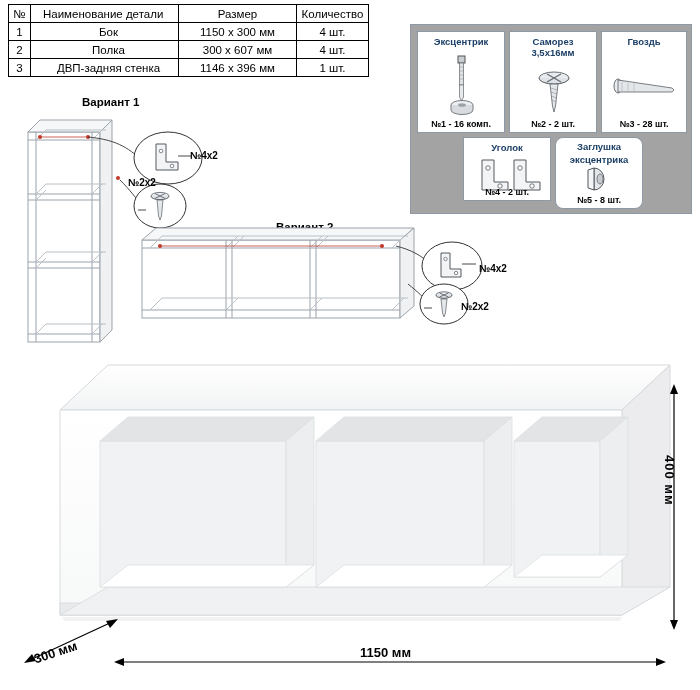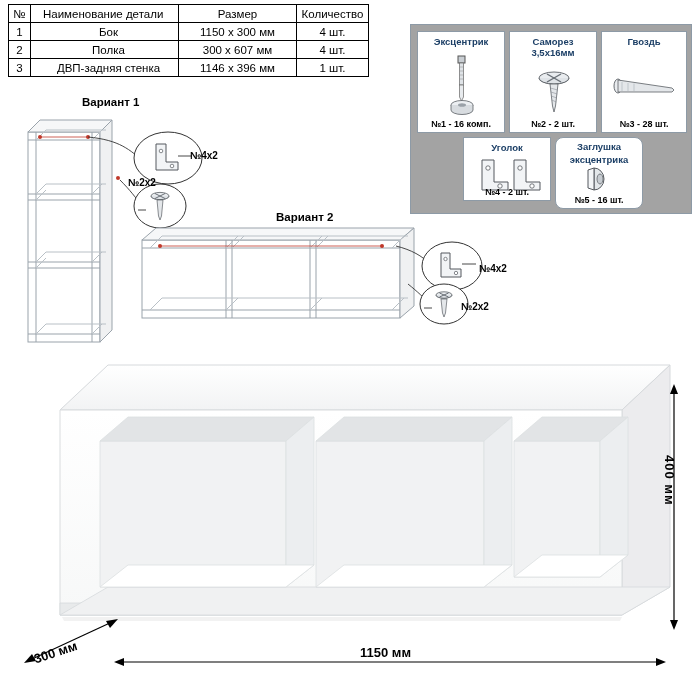--- a/index.html
+++ b/index.html
@@ -205,21 +205,21 @@
   <div class="hw-cell" style="left:144px; top:112px; width:88px; height:72px;border-radius:8px;">
     <div class="hw-title" style="top:3px;">Заглушка</div>
     <div class="hw-title" style="top:16px;">эксцентрика</div>
     <div class="hw-art" style="top:26px; height:30px;">
       <svg width="88" height="30" viewBox="0 0 88 30">
         <path d="M38 4 a10 11 0 0 1 0 22 z" fill="#e3e7ea" stroke="#55595e" stroke-width="1"></path>
         <path d="M38 4 l-6 2 v18 l6 2 z" fill="#f3f5f7" stroke="#55595e" stroke-width="1"></path>
         <ellipse cx="44" cy="15" rx="3" ry="5" fill="#c7ccd1" stroke="#55595e" stroke-width="0.7"></ellipse>
       </svg>
     </div>
-    <div class="hw-cap">№5 - 16 шт.</div>
+    <div class="hw-cap">№5 - 8 шт.</div>
   </div>
 </div>
 
 <div class="abs var-label" style="left:34px; top:96px;">Вариант 1</div>
 
 <div class="abs" style="left:10px; top:110px;">
   <svg width="230" height="250" viewBox="0 0 230 250">
     <g stroke="#9aa3ab" fill="none" stroke-width="1">
 
       <rect x="18" y="22" width="72" height="210" fill="#ffffff" stroke="#9aa3ab"></rect>
@@ -276,21 +276,21 @@
       <line x1="145" y1="83.5" x2="155" y2="88.5" stroke="#6a7077" stroke-width="1"></line>
       <line x1="155" y1="83.5" x2="145" y2="88.5" stroke="#6a7077" stroke-width="1"></line>
       <path d="M147 90 L153 90 L151.5 106 L150 110 L148.5 106 Z" fill="#e4e7ea" stroke="#5a5f64" stroke-width="0.7"></path>
     </g>
     <line x1="128" y1="100" x2="136" y2="100" stroke="#333" stroke-width="0.9"></line>
   </svg>
 </div>
 <div class="abs callout-txt" style="left:190px; top:150px;">№4x2</div>
 <div class="abs callout-txt" style="left:128px; top:177px;">№2x2</div>
 
-<div class="abs var-label" style="left:228px; top:211px;">Вариант 2</div>
+<div class="abs var-label" style="left:228px; top:221px;">Вариант 2</div>
 
 <div class="abs" style="left:130px; top:222px;">
   <svg width="360" height="110" viewBox="0 0 360 110">
     <g stroke="#9aa3ab" fill="none" stroke-width="1">
 
       <rect x="12" y="18" width="258" height="78" fill="#ffffff" stroke="#9aa3ab"></rect>
 
       <path d="M12 18 L26 6 L284 6 L270 18 Z" fill="#f6f7f8" stroke="#9aa3ab"></path>
       <path d="M270 18 L284 6 L284 84 L270 96 Z" fill="#f0f1f2" stroke="#9aa3ab"></path>
 

